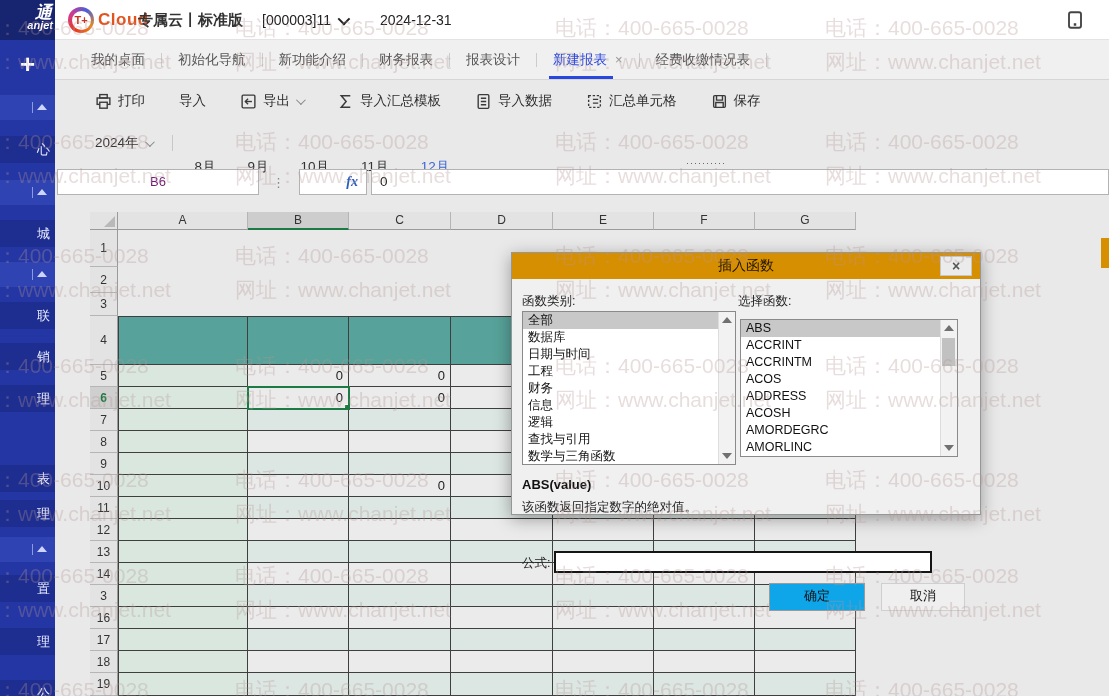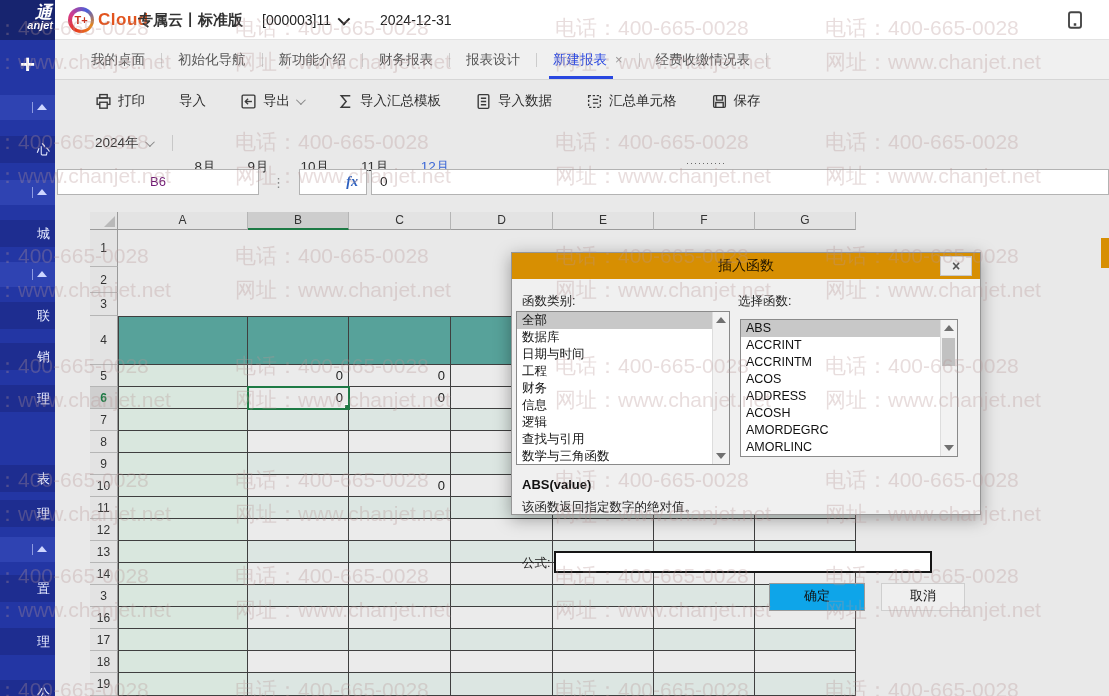--- a/index.html
+++ b/index.html
@@ -463,21 +463,21 @@
   </div>
 <div id="right-sliver" class="abs"></div>
 
 <div id="dialog" class="abs">
   <div id="dlg-title" class="abs">
     <span>插入函数</span>
   </div>
   <div id="dlg-close" class="abs">×</div>
   <div class="dlg-label" style="left:10px;top:40px;">函数类别:</div>
   <div class="dlg-label" style="left:226px;top:40px;">选择函数:</div>
-  <div id="cat-list" class="listbox" style="left:4px;top:58px;width:212px;height:152px;">
+  <div id="cat-list" class="listbox" style="left:10px;top:58px;width:212px;height:152px;">
       <div class="li sel">全部</div>
       <div class="li">数据库</div>
       <div class="li">日期与时间</div>
       <div class="li">工程</div>
       <div class="li">财务</div>
       <div class="li">信息</div>
       <div class="li">逻辑</div>
       <div class="li">查找与引用</div>
       <div class="li">数学与三角函数</div>
       <div class="sbar">

